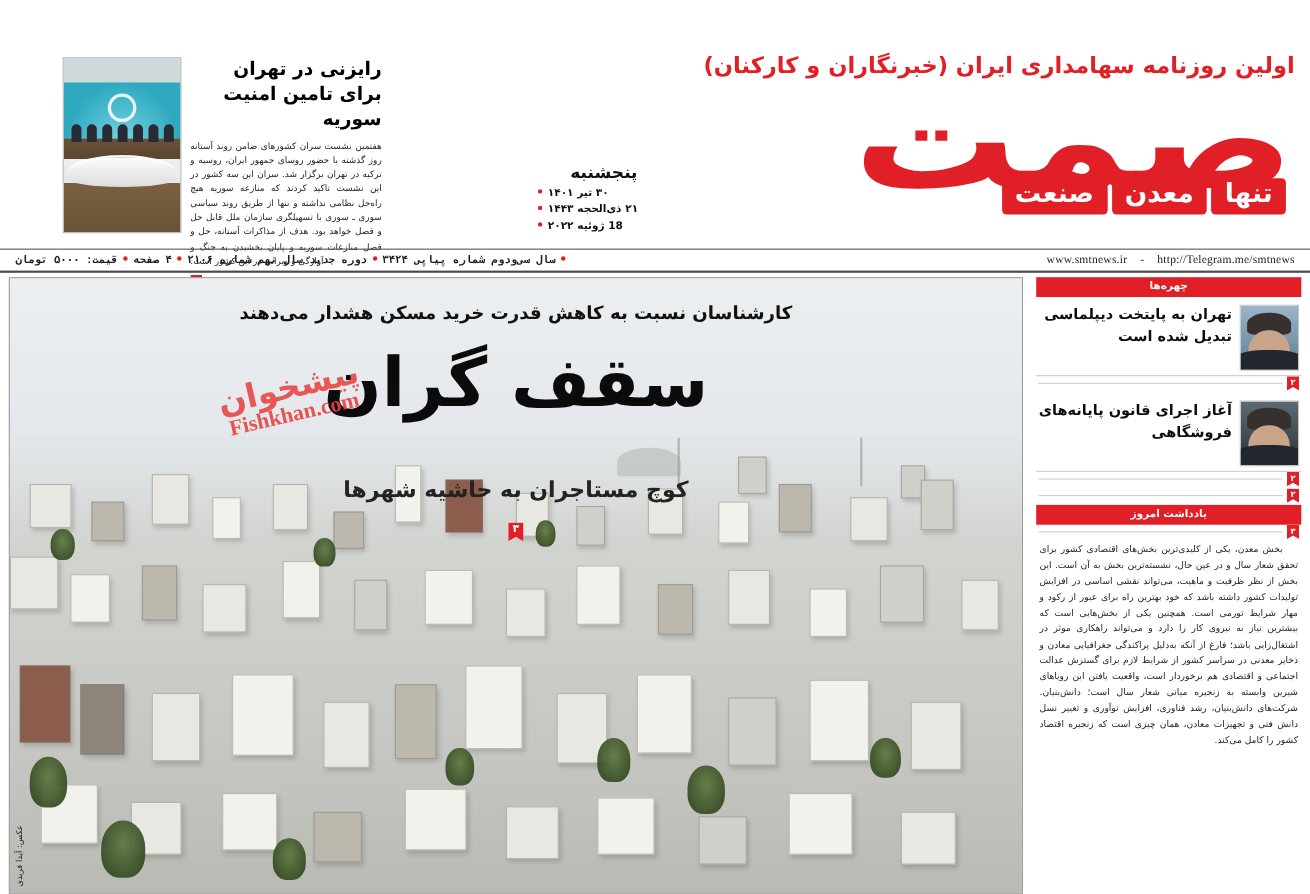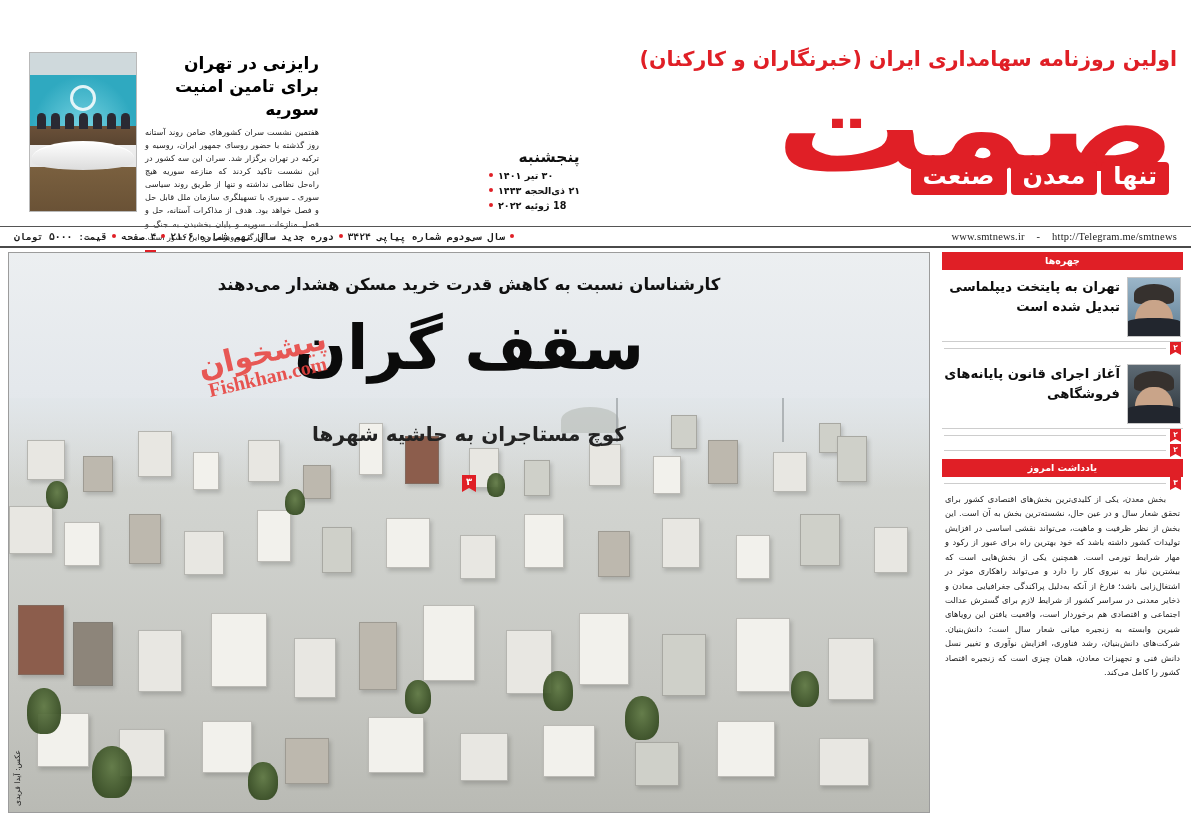--- a/index.html
+++ b/index.html
@@ -25,21 +25,21 @@
   .masthead {
     position: relative;
     height: 226px;
     width: 1191px;
   }
 
   
   .teaser {
     position: absolute;
     top: 52px;
-    right: 872px;  
+    right: 844px;  
     width: 290px;
     display: flex;
     flex-direction: row-reverse;
     gap: 8px;
     margin-left: 32px;
   }
   .teaser-photo {
     width: 108px;
     height: 160px;
     flex: 0 0 108px;
@@ -427,21 +427,21 @@
     font-size: 62px;
     font-weight: bold;
     color: #0b0b0b;
     line-height: 1.12;
     letter-spacing: 2px;
     z-index: 6;
     direction: rtl;
   }
   .lead-sub {
     position: absolute;
-    top: 169px;
+    top: 180px;
     right: 0; left: 0;
     text-align: center;
     font-size: 20px;
     font-weight: bold;
     color: #232323;
     z-index: 6;
     direction: rtl;
   }
   .lead-badge {
     position: absolute;

